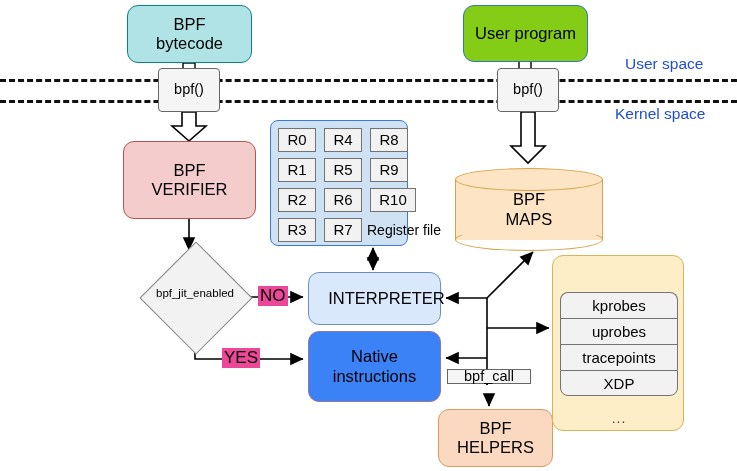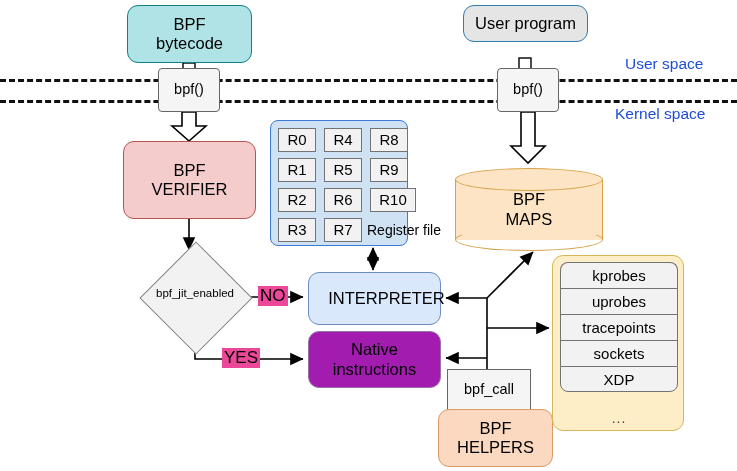--- a/index.html
+++ b/index.html
@@ -33,22 +33,22 @@
     border-radius: 11px;
     border: 1.6px solid #666;
   }
   .bytecode {
     left: 127px; top: 5px; width: 125px; height: 58px;
     background: #b0e3e6;
     border: 1.6px solid #0e8088;
     font-size: 16.5px;
   }
   .userprog {
-    left: 463px; top: 5px; width: 125px; height: 37px;
-    background: #e5e5e5;
+    left: 463px; top: 5px; width: 125px; height: 57px;
+    background: #84cc16;
     border: 1.6px solid #2e7cb0;
     font-size: 16.5px;
   }
   .syscall {
     width: 62px; height: 44px;
     background: #f5f5f5;
     border: 1.4px solid #666666;
     font-size: 14.5px;
     border-radius: 4px;
   }
@@ -62,33 +62,33 @@
     font-size: 16.5px;
   }
   .interpreter {
     left: 308px; top: 272px; width: 133px; height: 53px;
     background: #dae8fc;
     border: 1.6px solid #6c8ebf;
     font-size: 16.5px;
     padding-left: 24px;
   }
   .native {
-    left: 308px; top: 331px; width: 133px; height: 57px;
-    background: #a21caf;
+    left: 308px; top: 331px; width: 133px; height: 71px;
+    background: #3b82f6;
     border: 1.6px solid #9673a6;
     font-size: 16.5px;
   }
   .helpers {
     left: 438px; top: 409px; width: 115px; height: 58px;
     background: #fad9c0;
     border: 1.6px solid #d79b63;
     font-size: 16.5px;
   }
   .bpfcall {
-    left: 447px; top: 369px; width: 84px; height: 41px;
+    left: 447px; top: 369px; width: 84px; height: 15px;
     background: #f5f5f5;
     border: 1.4px solid #666666;
     font-size: 14.5px;
     border-radius: 0;
   }
 
   
   .regfile {
     left: 270px; top: 120px; width: 138px; height: 126px;
     background: #cfe2f3;
@@ -177,21 +177,21 @@
     height: 26px;
     background: #f2f2f2;
     border: 1.2px solid #737373;
     border-bottom-width: 0;
     font-size: 15px;
     display: flex;
     align-items: center;
     justify-content: center;
     color: #000;
   }
-  .event-item:first-child { border-radius: 8px 8px 0 0; }
+  .event-item:first-child { border-radius: 8px 8px 0 0; margin-top: 30px; }
   .event-item:last-child  { border-bottom-width: 1.2px; border-radius: 0 0 8px 8px; }
   .event-more {
     position: absolute;
     left: 0; top: 154px; width: 132px;
     text-align: center;
     font-size: 14px;
     letter-spacing: 1px;
     color: #444;
   }
 
@@ -377,19 +377,18 @@
       <span>BPF</span><br>
       <span>HELPERS</span>
     </span>
   </div>
 
   <div class="events">
     <div class="events-inner">
       <div class="event-item">kprobes</div>
       <div class="event-item">uprobes</div>
       <div class="event-item">tracepoints</div>
-      <div class="event-item">sockets</div>
       <div class="event-item">XDP</div>
     </div>
     <div class="event-more">...</div>
   </div>
 
 </div>
 
 </body></html>

